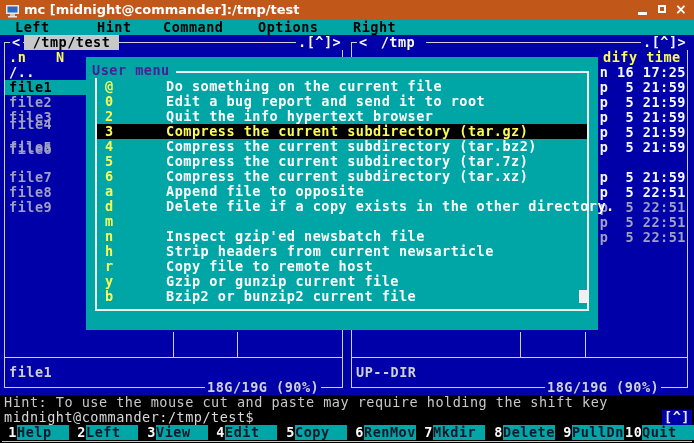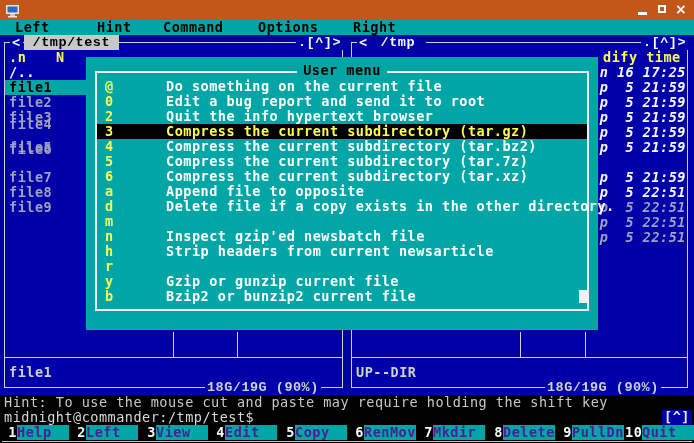--- a/index.html
+++ b/index.html
@@ -13,73 +13,74 @@
   .wb{position:absolute;top:0;width:18px;height:20px;cursor:default;}
   .wb-min{right:42px;} .wb-max{right:22px;} .wb-cls{right:4px;}
   .wb-min i{position:absolute;left:4px;top:12px;width:9px;height:3px;background:#FFFFFF;}
   .wb-max i{position:absolute;left:4px;top:5px;width:8px;height:8px;border:2px solid #FFFFFF;box-sizing:border-box;}
   .wb-cls span{position:absolute;left:3px;top:1px;color:#FFFFFF;font-size:14px;font-weight:bold;
          font-family:"DejaVu Sans",sans-serif;}
   
   .term{position:absolute;left:0;top:20px;width:694px;height:423px;background:#000;
         font-size:13.5px;font-weight:bold;letter-spacing:0.5px;line-height:15px;color:#F8F8F8;}
   .term span,.term div{box-sizing:border-box;}
-  .pre{white-space:pre;font-family:Liberation Mono, monospace;}
+  .pre{white-space:pre;}
   
   .menubar{position:absolute;left:0;top:0;width:694px;height:15px;background:#00A6A6;}
   .mitem{position:absolute;top:0;height:15px;color:#000;cursor:default;}
   
   .panelbg{position:absolute;left:0;top:15px;width:694px;height:360px;background:#0000A8;}
   .bline{position:absolute;background:#D0D0D0;}
   .ptext{position:absolute;height:15px;}
   .chipL{position:absolute;top:15px;height:15px;background:#C8C8C8;color:#000;}
   .bluepatch{background:#0000A8;padding:0 2px;}
   .yellow{color:#FCFC54;}
   .white{color:#F8F8F8;}
   .dimf{color:#A0A0C0;}
   .gray{color:#D0D0D0;}
   .filerow{position:absolute;left:9px;height:15px;}
   .selbar{position:absolute;left:5px;width:169px;height:15px;background:#00A6A6;color:#000;padding-left:4px;}
-  .mtime{position:absolute;width:88px;height:15px;text-align:right;white-space:pre;font-style:italic;}
+  .mtime{position:absolute;width:88px;height:15px;text-align:right;white-space:pre;}
   
   .dialog{position:absolute;left:86px;top:37px;width:512px;height:273px;background:#00A6A6;z-index:10;}
   .dframe{position:absolute;left:9px;top:14px;width:494px;height:240px;border:2px solid #F0F0F0;}
-  .dtitle{position:absolute;left:0;top:6px;width:512px;height:16px;text-align:center;color:#000000;z-index:12;}
+  .dtitle{position:absolute;left:0;top:6px;width:512px;height:16px;color:#4c1d95;z-index:12;}
   .dtitle b{background:#00A6A6;padding:0 6px;font-weight:bold;}
   .ditem{position:absolute;left:11px;width:490px;height:15px;z-index:11;cursor:default;}
   .ditem .dkey{position:absolute;left:8px;color:#FCFC54;}
   .ditem .dlabel{position:absolute;left:69px;color:#FFFFFF;white-space:pre;}
   .ditem.sel{background:#000;}
   .ditem.sel .dlabel{color:#FCFC54;}
   .dcursor{position:absolute;left:493px;top:233px;width:9px;height:13px;background:#F0F0F0;z-index:12;}
   
   .hint{position:absolute;left:4px;top:375px;height:15px;color:#C8C8C8;font-weight:normal;white-space:pre;}
   .cmdline{position:absolute;left:4px;top:390px;height:15px;color:#D8D8D8;font-weight:normal;white-space:pre;}
   .histbadge{position:absolute;right:2px;top:390px;height:15px;background:#0000A8;color:#E8E8E8;padding:0 2px;}
   .keybar{position:absolute;left:0;top:405px;width:694px;height:15px;background:#000;}
   .fkey{position:absolute;top:0;height:15px;cursor:default;}
   .fnum{position:absolute;left:0;top:0;width:17px;height:15px;color:#F8F8F8;text-align:right;}
-  .flabel{position:absolute;left:17px;top:0;width:52px;height:17px;background:#00A6A6;color:#4c1d95;white-space:pre;}
+  .flabel{position:absolute;left:17px;top:0;width:52px;height:17px;background:#00A6A6;color:#0f172a;white-space:pre;}
   .bstrip{position:absolute;left:0;top:420px;width:694px;height:3px;background:#000;}
   .bstrip i{position:absolute;left:2px;top:1px;width:690px;height:1px;background:#C8C8C8;}
 </style>
 </head>
 <body>
 
 <div class="screen">
 
   <div class="titlebar">
     <span class="ticon">
       <svg width="15" height="14" viewBox="0 0 15 14">
         <rect x="1" y="1" width="13" height="9" fill="#E8E8E8"></rect>
         <rect x="2.5" y="2.5" width="10" height="6" fill="#2A6AC0"></rect>
         <rect x="5" y="10" width="5" height="2" fill="#C8C8C8"></rect>
         <rect x="3" y="12" width="9" height="1.5" fill="#E8E8E8"></rect>
       </svg>
     </span>
+    <span class="ttext">mc [midnight@commander]:/tmp/test</span>
     <span class="wb wb-min">
         <i></i>
       </span>
     <span class="wb wb-max">
         <i></i>
       </span>
     <span class="wb wb-cls">
         <span>×</span>
       </span>
   </div>
@@ -199,20 +200,21 @@
       <div class="ditem" style="top:172px">
           <span class="dkey">n</span>
           <span class="dlabel">Inspect gzip'ed newsbatch file</span>
         </div>
       <div class="ditem" style="top:187px">
           <span class="dkey">h</span>
           <span class="dlabel">Strip headers from current newsarticle</span>
         </div>
       <div class="ditem" style="top:202px">
           <span class="dkey">r</span>
+          <span class="dlabel">Copy file to remote host</span>
         </div>
       <div class="ditem" style="top:217px">
           <span class="dkey">y</span>
           <span class="dlabel">Gzip or gunzip current file</span>
         </div>
       <div class="ditem" style="top:232px">
           <span class="dkey">b</span>
           <span class="dlabel">Bzip2 or bunzip2 current file</span>
         </div>
 

